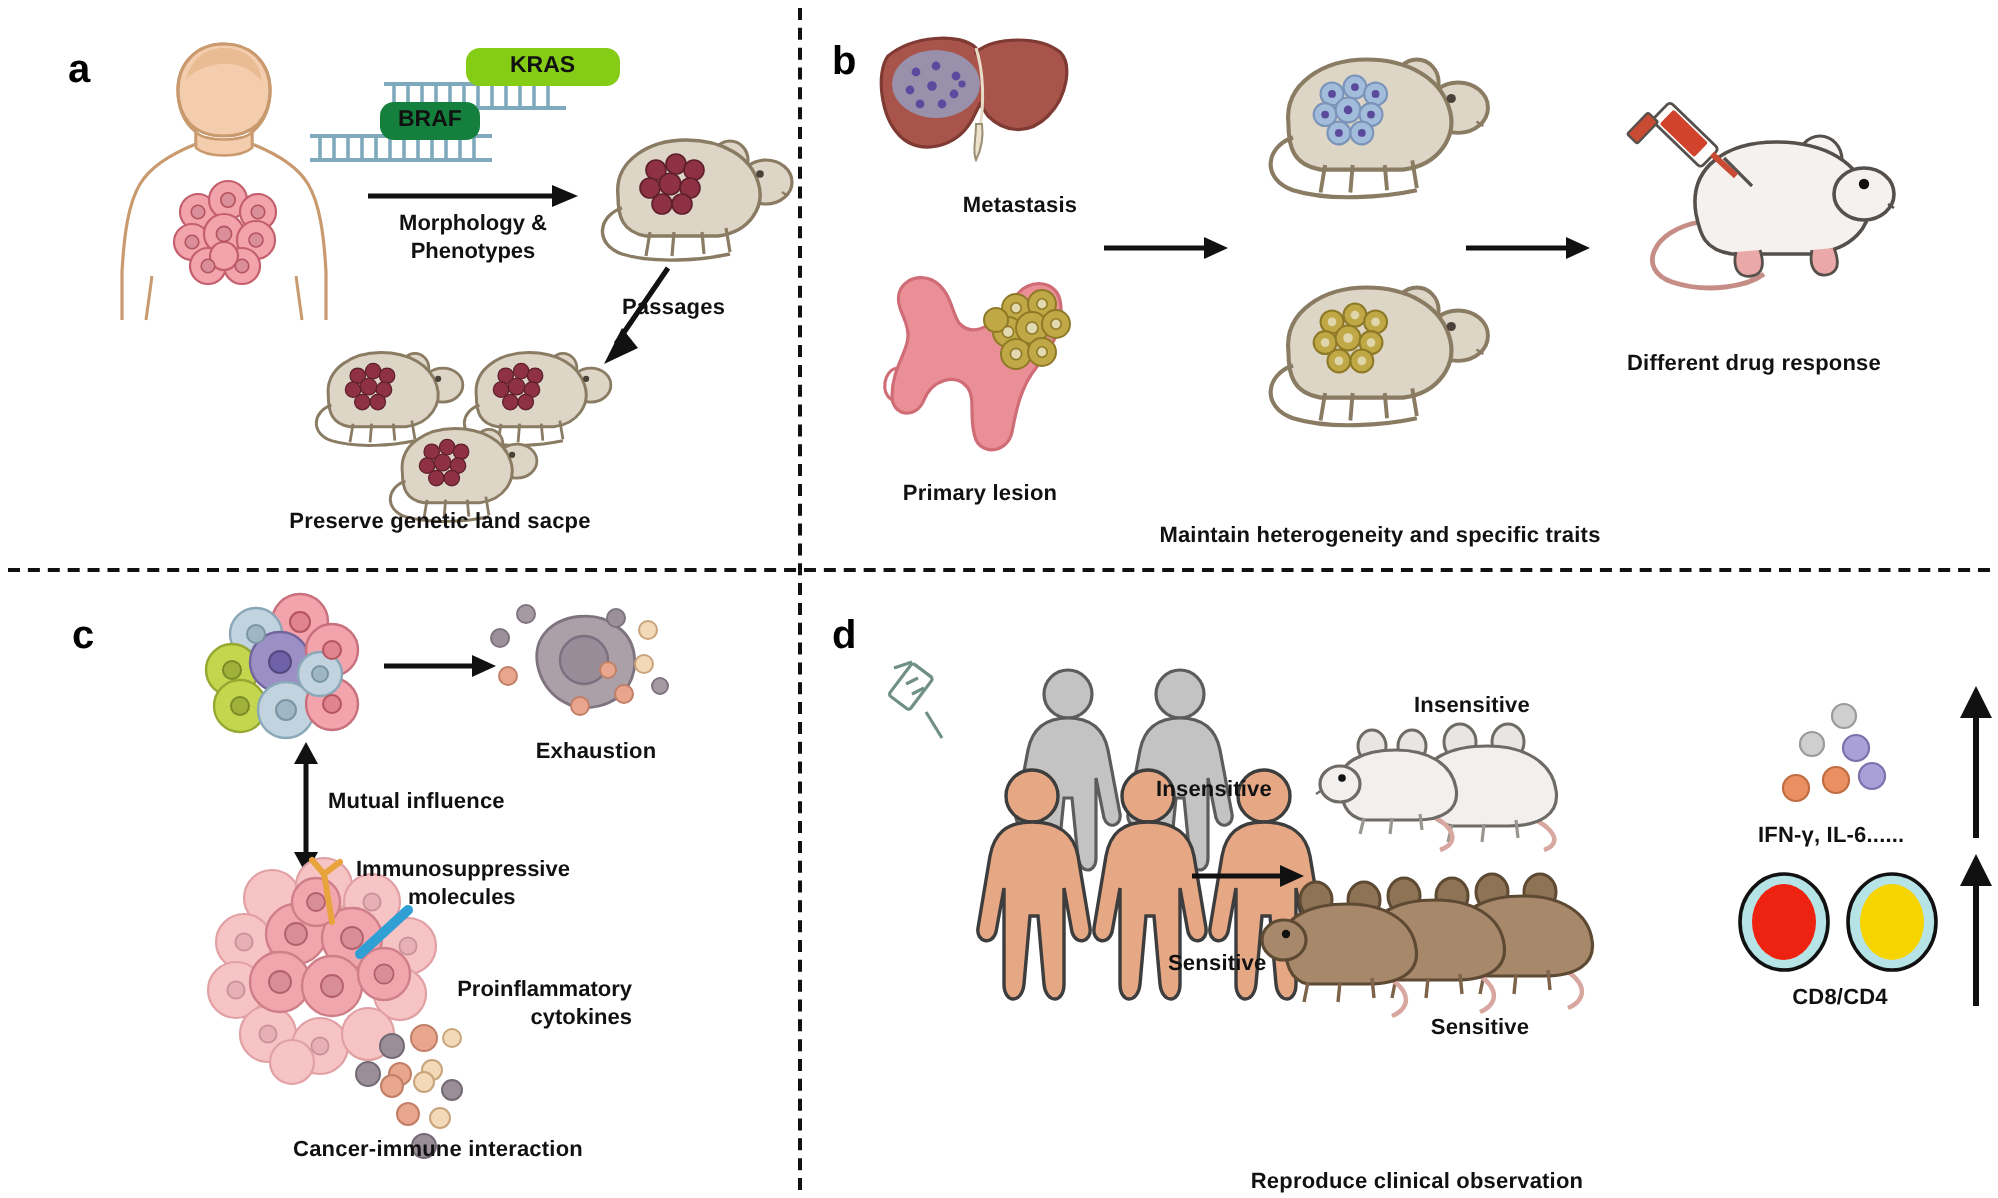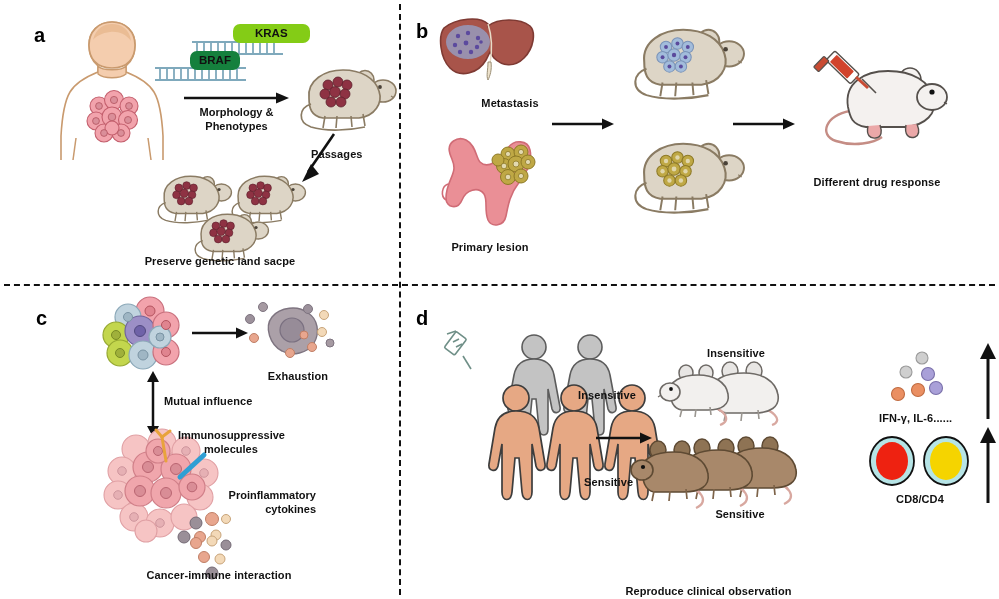--- a/index.html
+++ b/index.html
@@ -384,20 +384,21 @@
       <g>
         <path d="M70 38 L56 24" stroke="#55504c" stroke-width="1.6"></path>
         <rect x="20" y="6" width="34" height="13" rx="2" transform="rotate(44 37 12)" fill="#ffffff" stroke="#55504c" stroke-width="1.4"></rect>
         <rect x="24" y="7.5" width="24" height="10" rx="1" transform="rotate(44 37 12)" fill="#d1432c"></rect>
         <rect x="12" y="2" width="7" height="15" rx="1" transform="rotate(44 16 9)" fill="#c94b33" stroke="#55504c" stroke-width="1.2"></rect>
         <path d="M50 22 L62 33" stroke="#c94b33" stroke-width="3"></path>
       </g>
     </svg>
     <div class="cap center" style="left:477px; top:176px;">Different drug response</div>
 
+    <div class="cap center" style="left:290px; top:262px;">Maintain heterogeneity and specific traits</div>
   </div>
 
   <div class="panel" id="panel-c">
     <div class="panel-letter" style="left:36px; top:22px;">c</div>
 
     <svg class="abs" style="left:96px; top:10px;" width="105" height="82" viewBox="0 0 105 82">
       <g stroke-width="1.2">
         <circle cx="54" cy="16" r="14" fill="#f2a3ac" stroke="#c8707d"></circle>
         <circle cx="32" cy="22" r="13" fill="#c0d3de" stroke="#8ba8b8"></circle>
         <circle cx="20" cy="40" r="13" fill="#c3d64d" stroke="#96a831"></circle>

